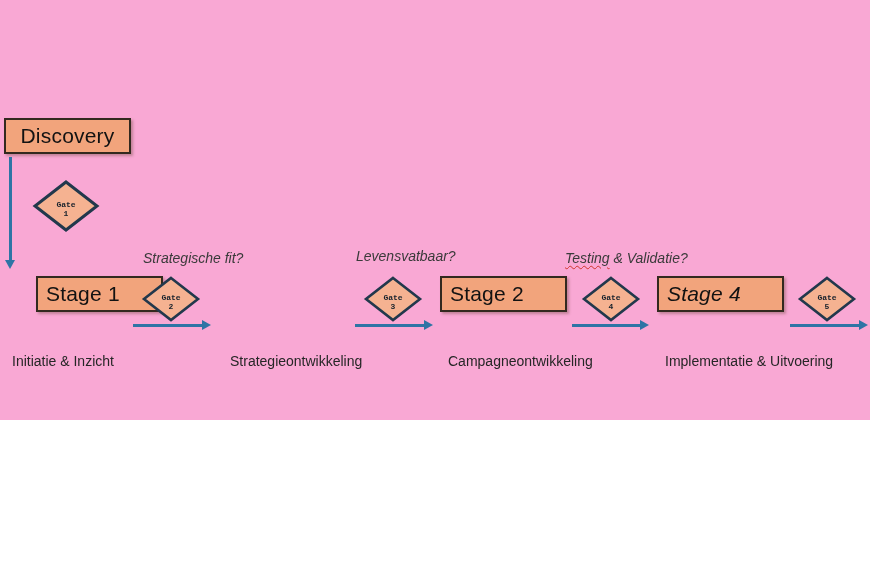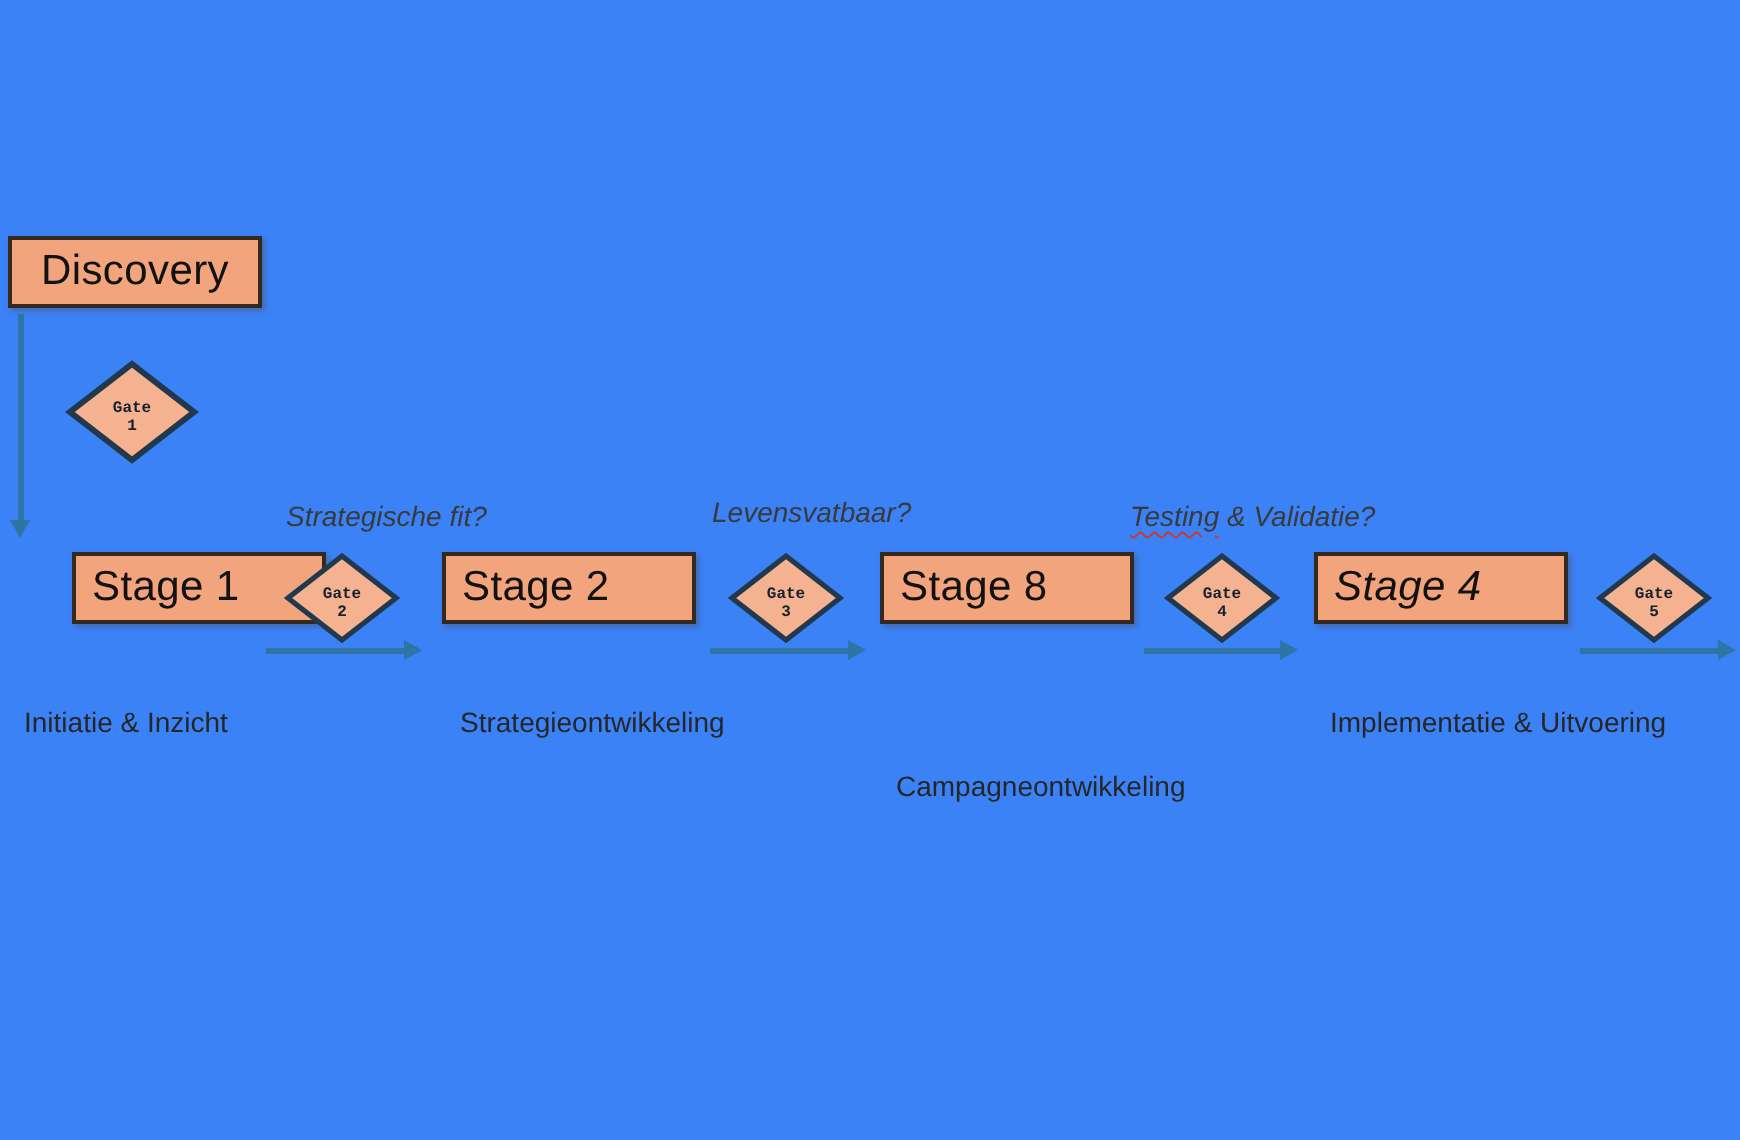--- a/index.html
+++ b/index.html
@@ -1,20 +1,20 @@
 <!DOCTYPE html>
 <html><head>
 <meta charset="utf-8">
 <style>
   html, body { margin: 0; padding: 0; background: #fff; }
   .canvas {
     position: relative;
     width: 870px;
-    height: 570px;
-    background: #3b82f6;
+    height: 420px;
+    background: #f9a8d4;
     overflow: hidden;
     font-family: "Liberation Sans", sans-serif;
   }
 
   
   .box {
     position: absolute;
     background: #F2A47C;
     border: 2px solid #33291F;
     box-shadow: 1.5px 1.5px 2.5px rgba(90,60,40,0.35);
@@ -112,21 +112,21 @@
 
   .phase-label {
     position: absolute;
     top: 353px;
     font-size: 14px;
     color: #262626;
     white-space: nowrap;
   }
   #phase1 { left: 12px; }
   #phase2 { left: 230px; }
-  #phase3 { left: 448px; margin-top: 32px; }
+  #phase3 { left: 448px; }
   #phase4 { left: 665px; }
 
   .misspelled {
     text-decoration-line: underline;
     text-decoration-style: wavy;
     text-decoration-color: #D0342C;
     text-decoration-thickness: 1px;
     text-underline-offset: 2px;
   }
 </style>
@@ -147,25 +147,22 @@
     </svg>
     <div class="gate-text">
       <span>Gate</span>
       <span>1</span>
     </div>
   </div>
 
   <div class="box stage" id="stage1">
     <span>Stage 1</span>
   </div>
-  <div class="box stage" id="stage2">
+  <div class="box stage" id="stage3">
     <span>Stage 2</span>
-  </div>
-  <div class="box stage" id="stage3">
-    <span>Stage 8</span>
   </div>
   <div class="box stage" id="stage4">
     <span>Stage 4</span>
   </div>
 
   <div class="gate small" id="gate2">
     <svg width="60" height="48" viewBox="0 0 60 48">
       <polygon points="30,3 57,24 30,45 3,24"></polygon>
     </svg>
     <div class="gate-text">

